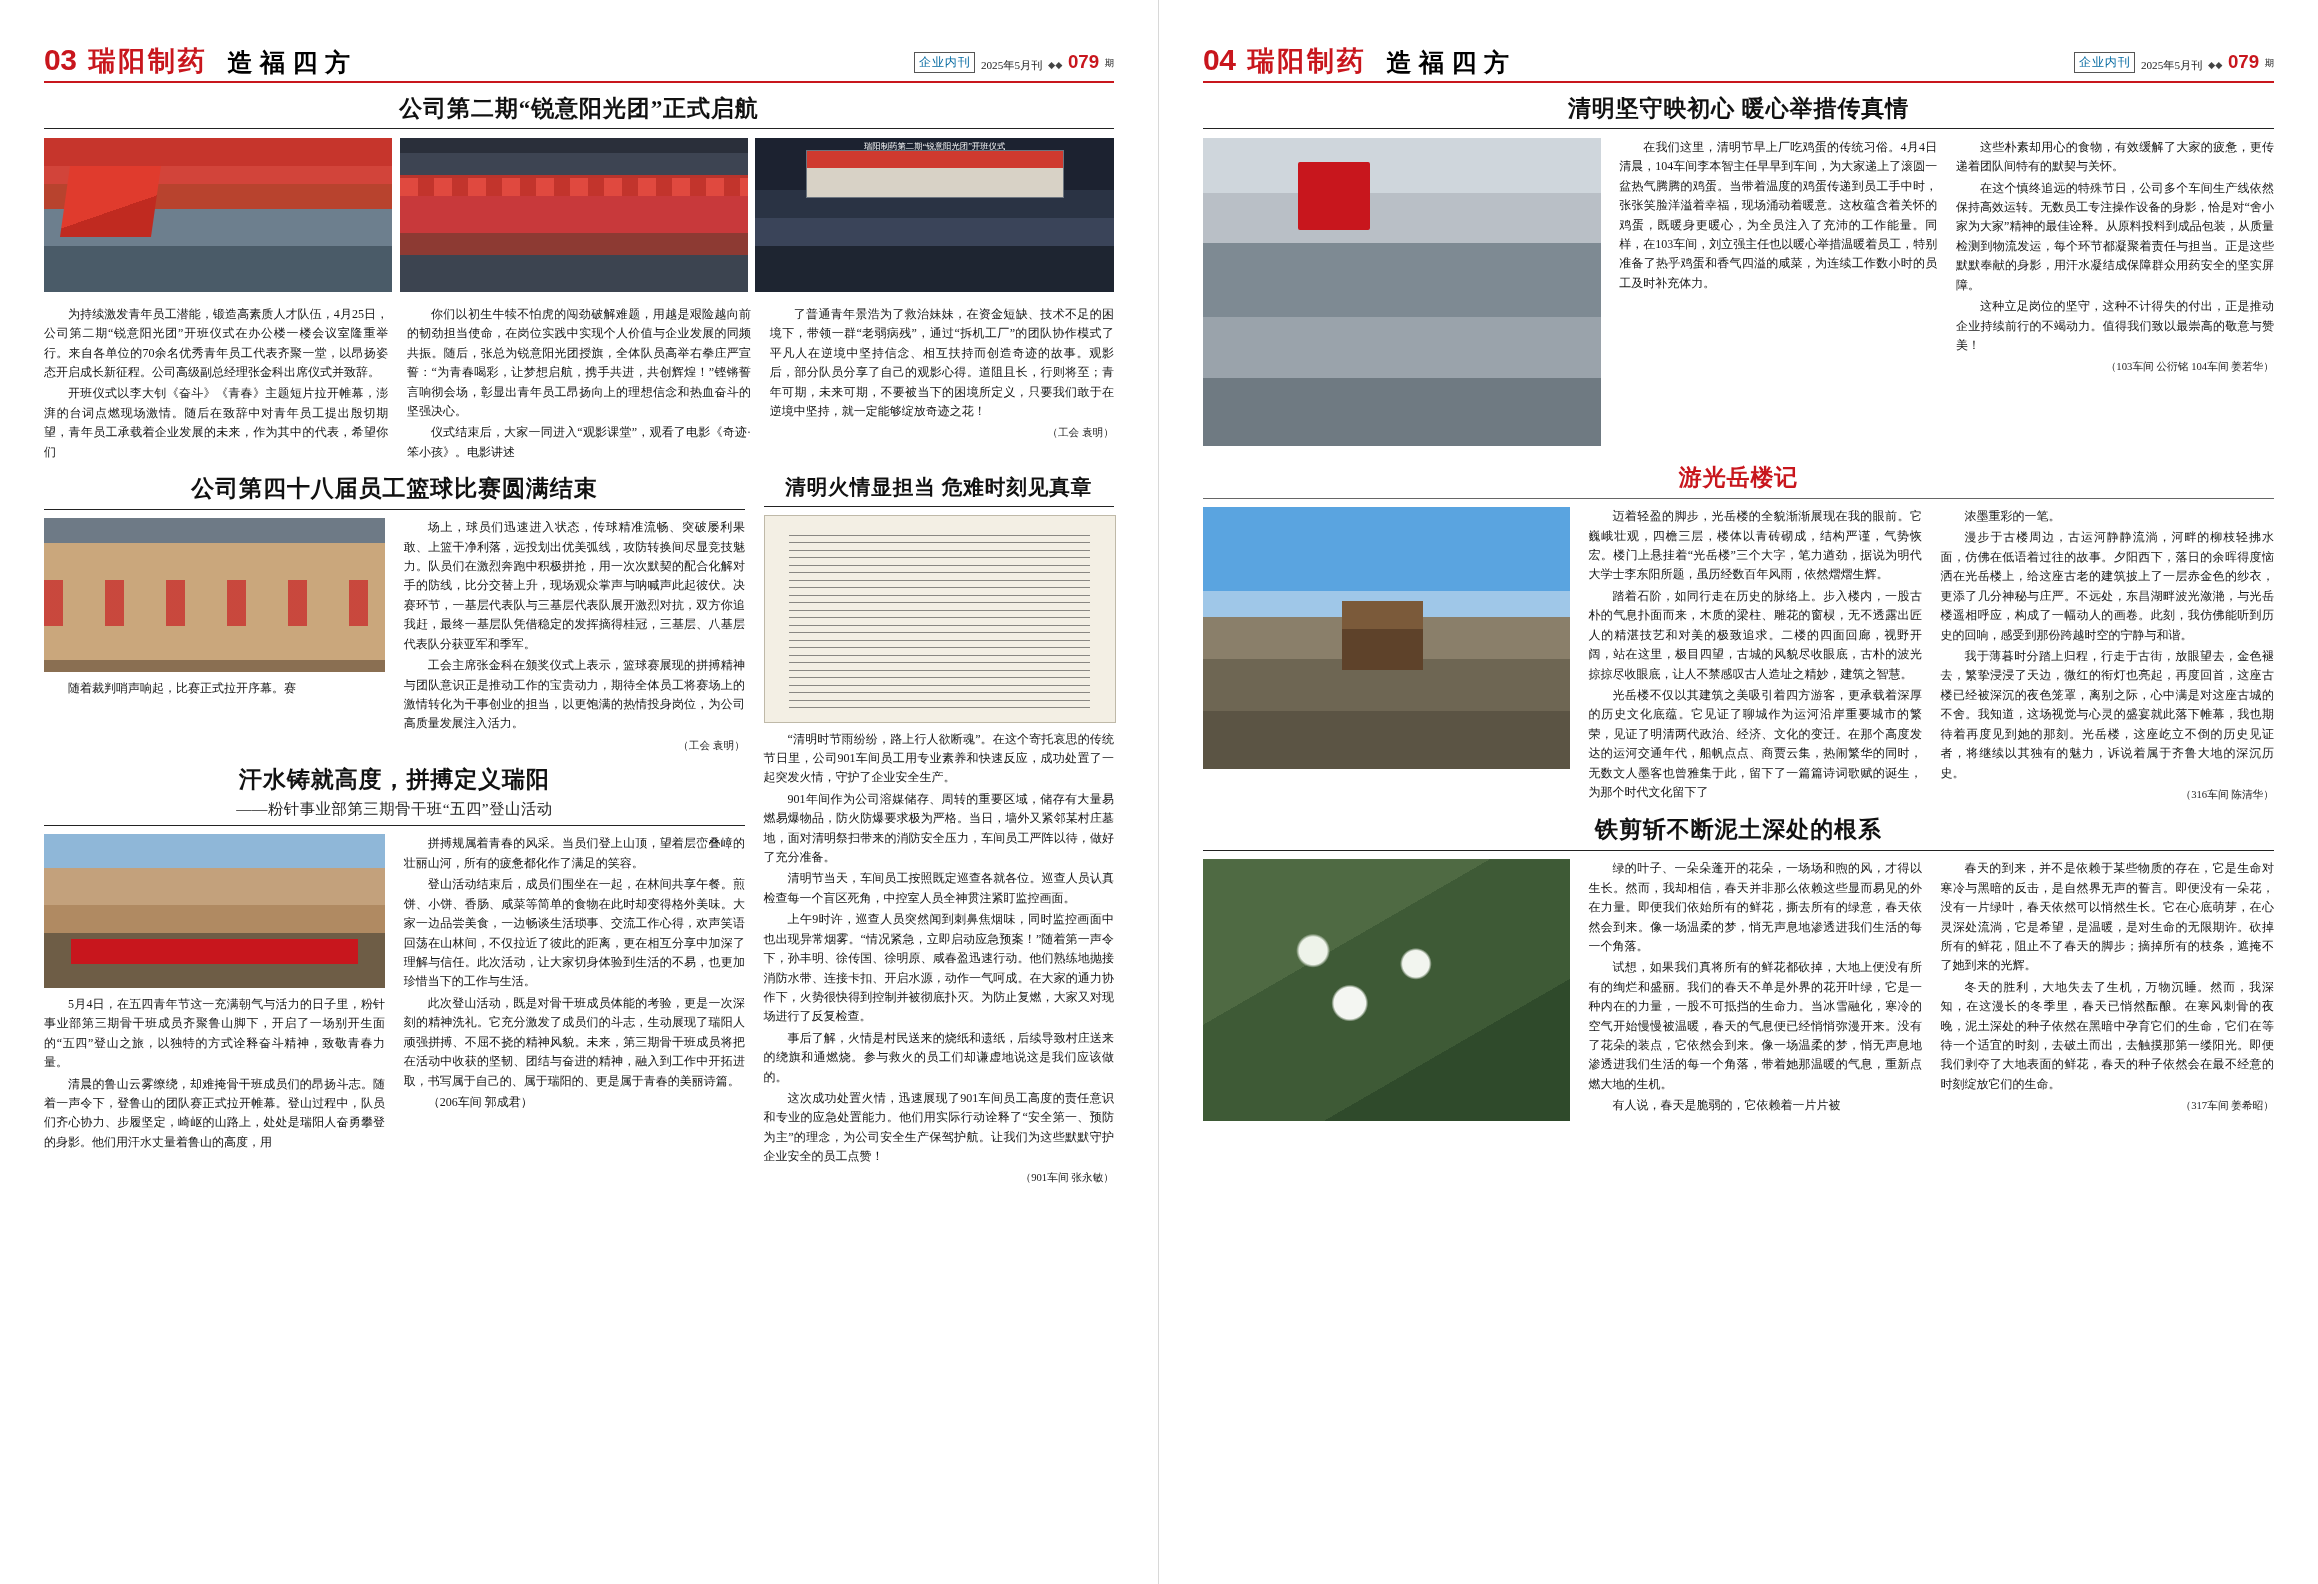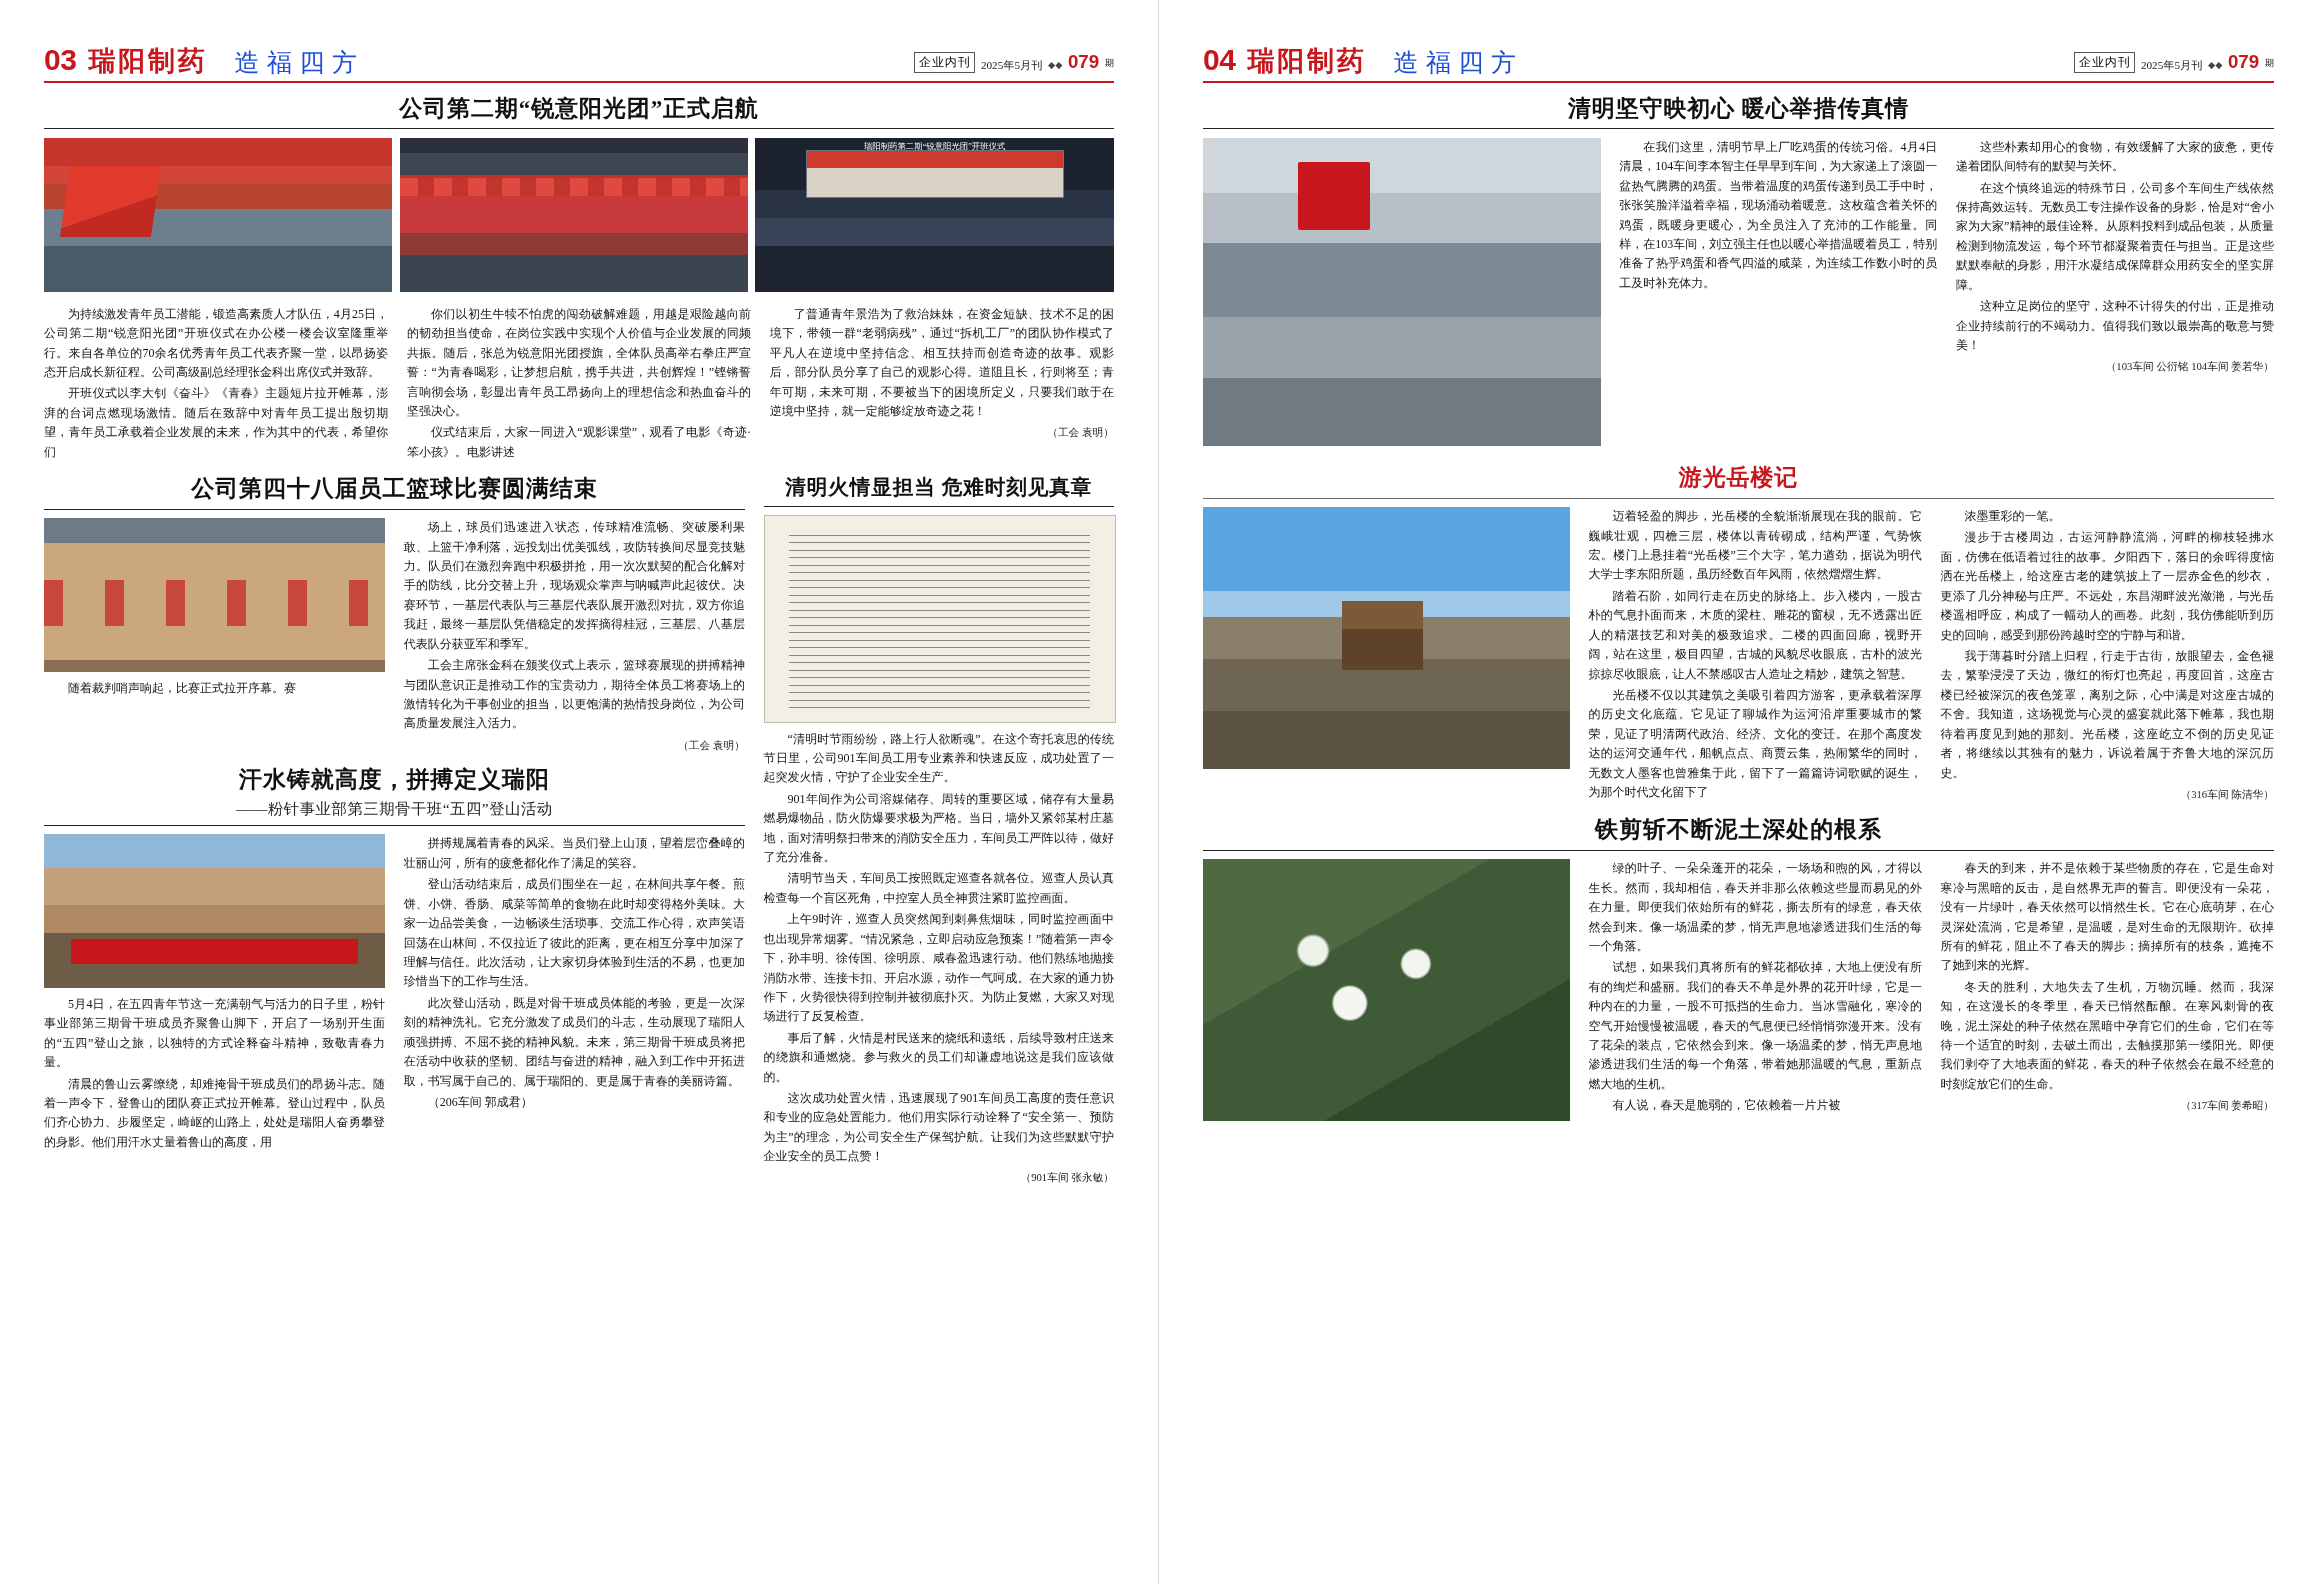--- a/index.html
+++ b/index.html
@@ -48,36 +48,36 @@
   }
   .masthead .brand {
     font-size: 27px;
     font-weight: bold;
     color: #c8161d;
     letter-spacing: 2.8px;
     line-height: 1;
   }
   .masthead .slogan {
     font-size: 25px;
-    font-weight: normal;
-    color: #1d4ed8;
+    font-weight: bold;
+    color: #000000;
     letter-spacing: 7.5px;
-    margin-left: 27px;
+    margin-left: 20px;
     line-height: 1;
   }
   .masthead .spacer { flex: 1; }
   .masthead .issue {
     display: flex;
     align-items: flex-end;
     gap: 5.6px;
     padding-bottom: 1.9px;
   }
   .issue .label {
     font-size: 12px;
-    color: #000000;
+    color: #0369a1;
     letter-spacing: 0.9px;
     border: 0.5px solid #555;
     padding: 0.9px 3.7px;
   }
   .issue .date {
     font-size: 11.2px;
     color: #222;
   }
   .issue .no {
     font-family: "Liberation Sans", sans-serif;

